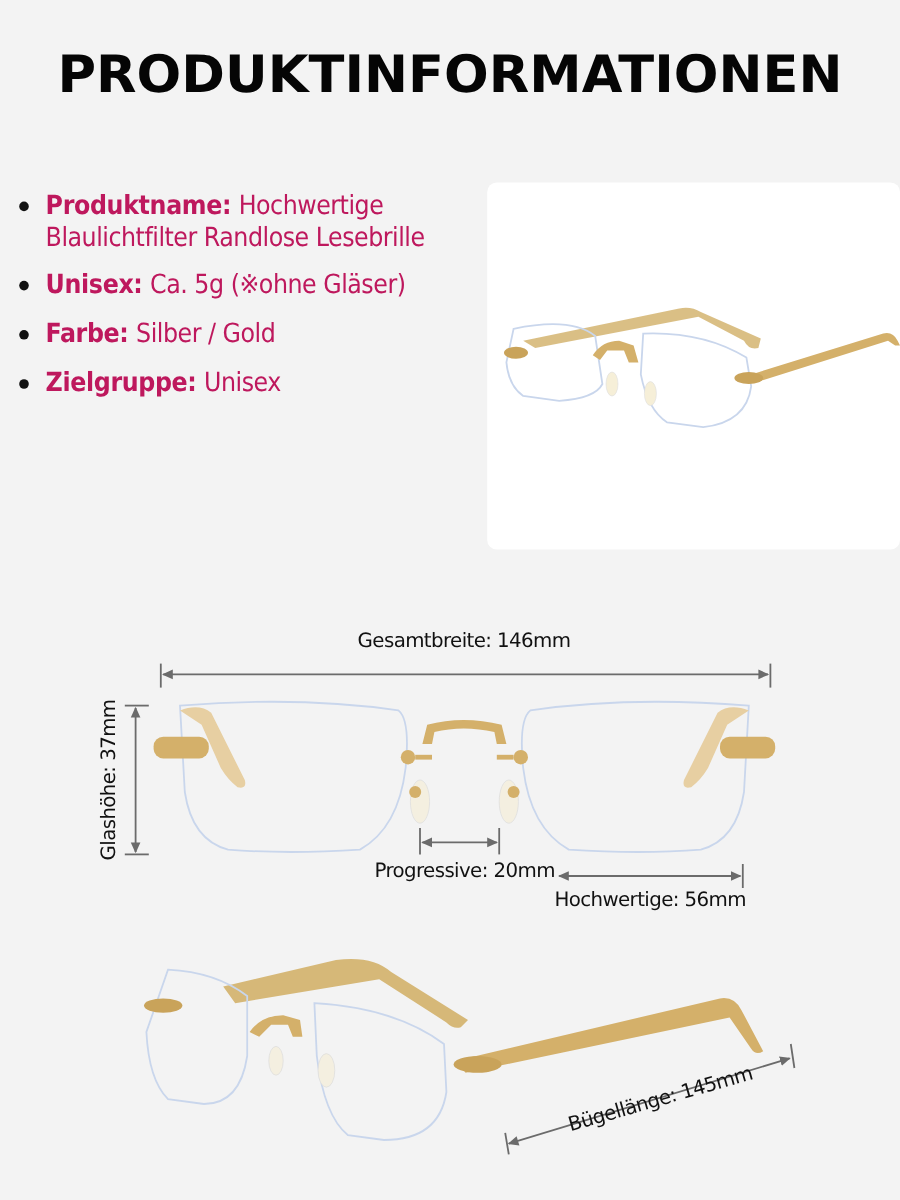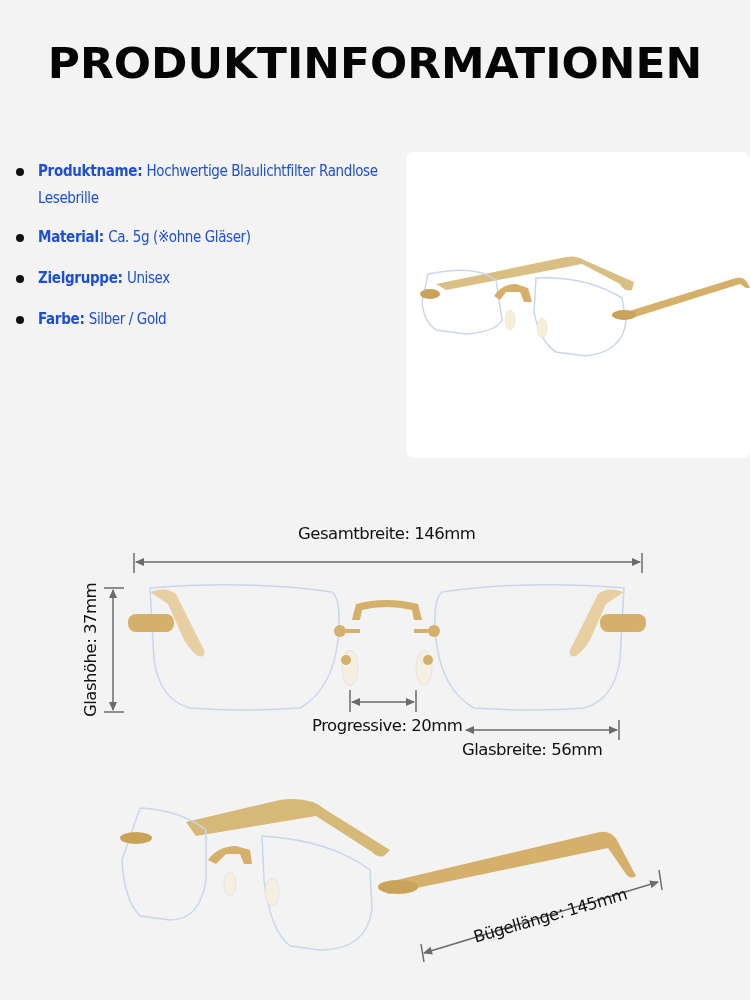--- a/index.html
+++ b/index.html
@@ -10,21 +10,21 @@
     color:#111;
   }
   .title {
     position:absolute; left:0; top:38px; width:750px; text-align:center;
     font-family:"DejaVu Sans", sans-serif; font-weight:bold;
     font-size:43px; letter-spacing:0px; color:#050505;
     transform:scaleX(1.02);
   }
   .specs { position:absolute; left:14px; top:158px; width:390px; margin:0; padding:0; list-style:none; }
   .spec {
-    position:relative; padding-left:24px; font-size:15px; line-height:27px; margin-bottom:14px; color:#1d4ed8;
+    position:relative; padding-left:24px; font-size:22px; line-height:27px; margin-bottom:14px; color:#be185d;
     font-family:"DejaVu Sans", sans-serif; font-stretch:condensed;
   }
   .spec .txt { display:inline; letter-spacing:-0.4px; }
   .spec .bullet {
     position:absolute; left:2px; top:10px; width:8px; height:8px; border-radius:50%; background:#111;
   }
   .spec .key { font-weight:bold; letter-spacing:-0.3px; }
   .photo-card {
     position:absolute; left:406px; top:152px; width:344px; height:306px;
     background:#fff; border-radius:8px;
@@ -41,32 +41,32 @@
 <div class="title">PRODUKTINFORMATIONEN</div>
 
 <ul class="specs">
   <li class="spec" style="margin-bottom:12px;">
     <span class="bullet"></span>
     <span class="key">Produktname:</span>
     <span class="txt">Hochwertige Blaulichtfilter Randlose Lesebrille</span>
   </li>
   <li class="spec">
     <span class="bullet"></span>
-    <span class="key">Material:</span>
+    <span class="key">Unisex:</span>
     <span class="txt">Ca. 5g (※ohne Gläser)</span>
+  </li>
+  <li class="spec">
+    <span class="bullet"></span>
+    <span class="key">Farbe:</span>
+    <span class="txt">Silber / Gold</span>
   </li>
   <li class="spec">
     <span class="bullet"></span>
     <span class="key">Zielgruppe:</span>
     <span class="txt">Unisex</span>
-  </li>
-  <li class="spec">
-    <span class="bullet"></span>
-    <span class="key">Farbe:</span>
-    <span class="txt">Silber / Gold</span>
   </li>
 </ul>
 
 <div class="photo-card">
   <svg width="344" height="306" viewBox="0 0 344 306">
 
     <path d="M30 132 L160 105 Q170 103 178 108 L228 130 L226 138 Q218 140 214 132 L176 112 L40 138 Z" fill="#d6b878" opacity="0.9"></path>
 
     <path d="M220 160 L330 126 Q338 124 342 132 L344 136 L340 136 L334 132 L226 166 Z" fill="#d4b06a"></path>
 
@@ -154,14 +154,14 @@
   <g>
     <line x1="421" y1="944" x2="424" y2="962" stroke="#6b6b6b" stroke-width="1.5"></line>
     <line x1="659" y1="870" x2="662" y2="890" stroke="#6b6b6b" stroke-width="1.5"></line>
     <line x1="424" y1="953" x2="658" y2="882" stroke="#6b6b6b" stroke-width="1.5" marker-start="url(#ahs)" marker-end="url(#ah)"></line>
   </g>
 </svg>
 
 <div class="dim-label" style="left:298px; top:524px;">Gesamtbreite: 146mm</div>
 <div class="dim-label" style="left:88px; top:650px; transform:translate(-50%,-50%) rotate(-90deg); transform-origin:center; left:90px;">Glashöhe: 37mm</div>
 <div class="dim-label" style="left:312px; top:716px;">Progressive: 20mm</div>
-<div class="dim-label" style="left:462px; top:740px;">Glasbreite: 56mm</div>
+<div class="dim-label" style="left:462px; top:740px;">Hochwertige: 56mm</div>
 <div class="dim-label" style="left:474px; top:928px; transform:rotate(-16deg); transform-origin:left center;">Bügellänge: 145mm</div>
 
 </body></html>

